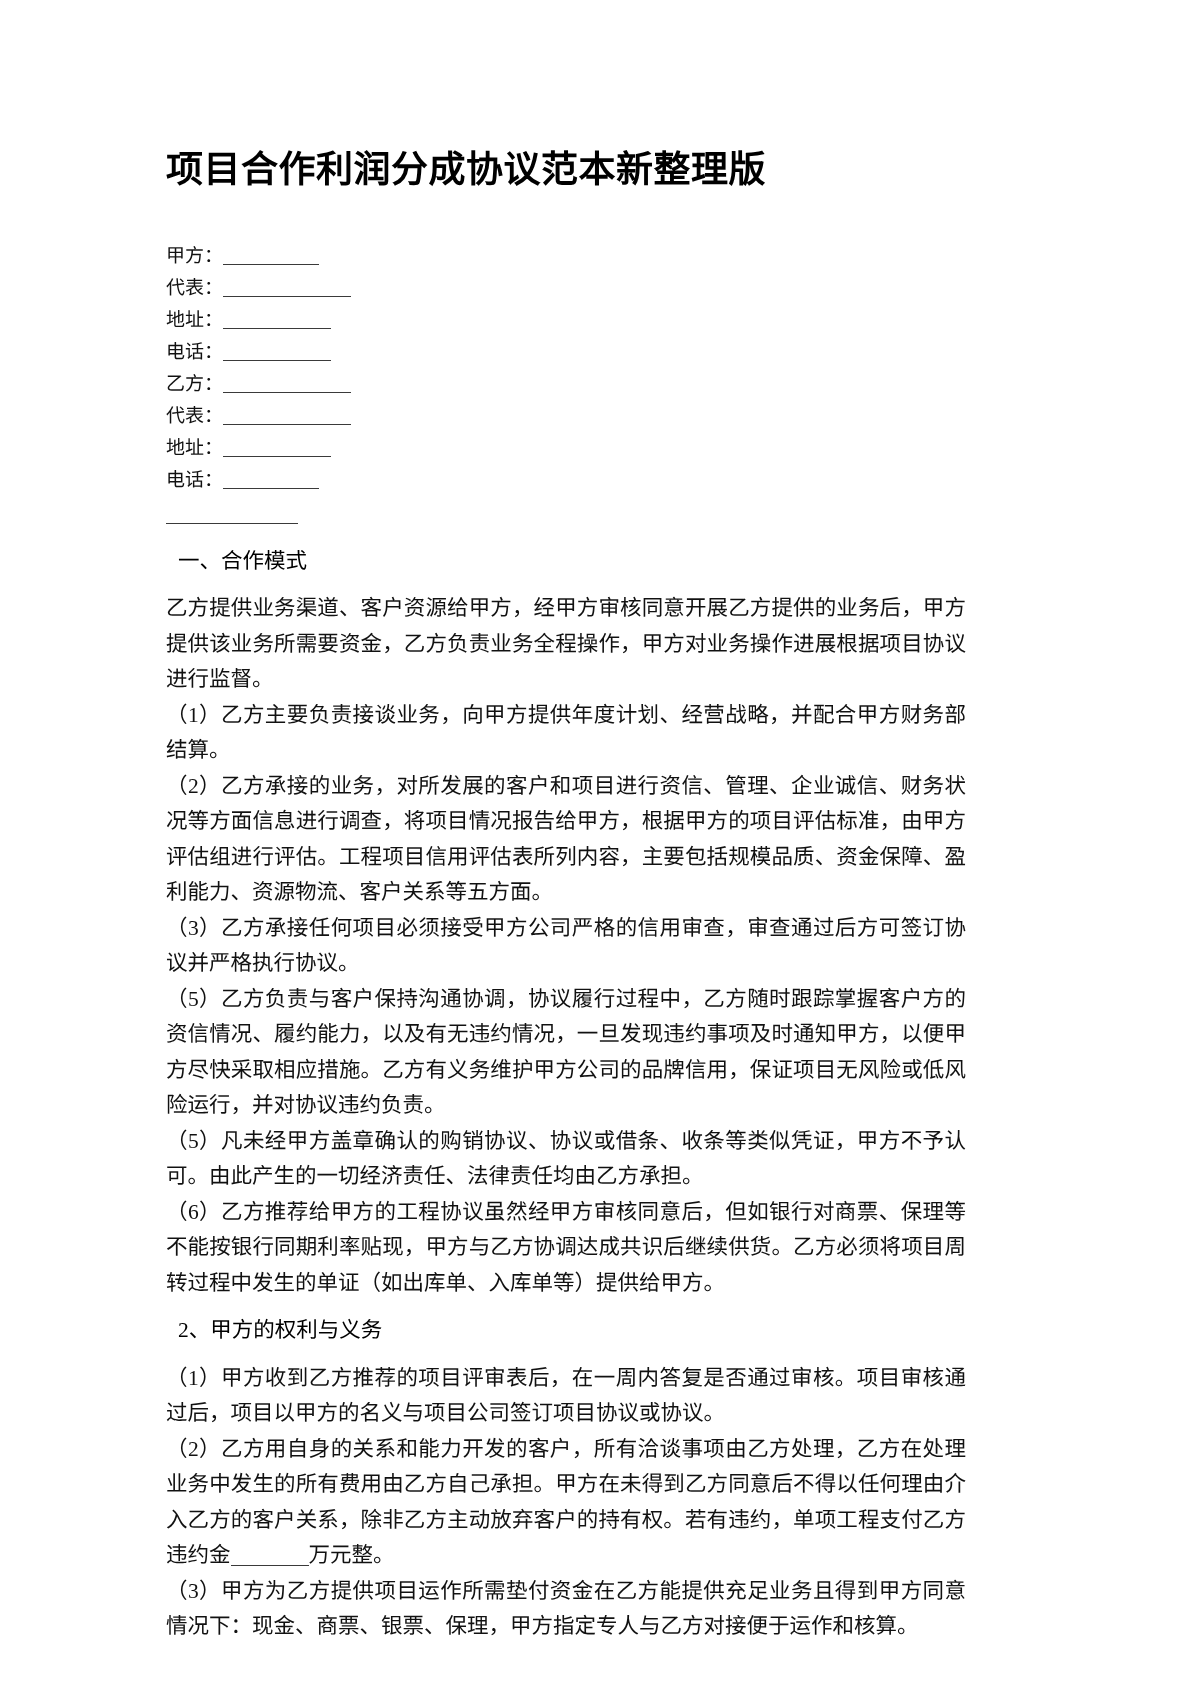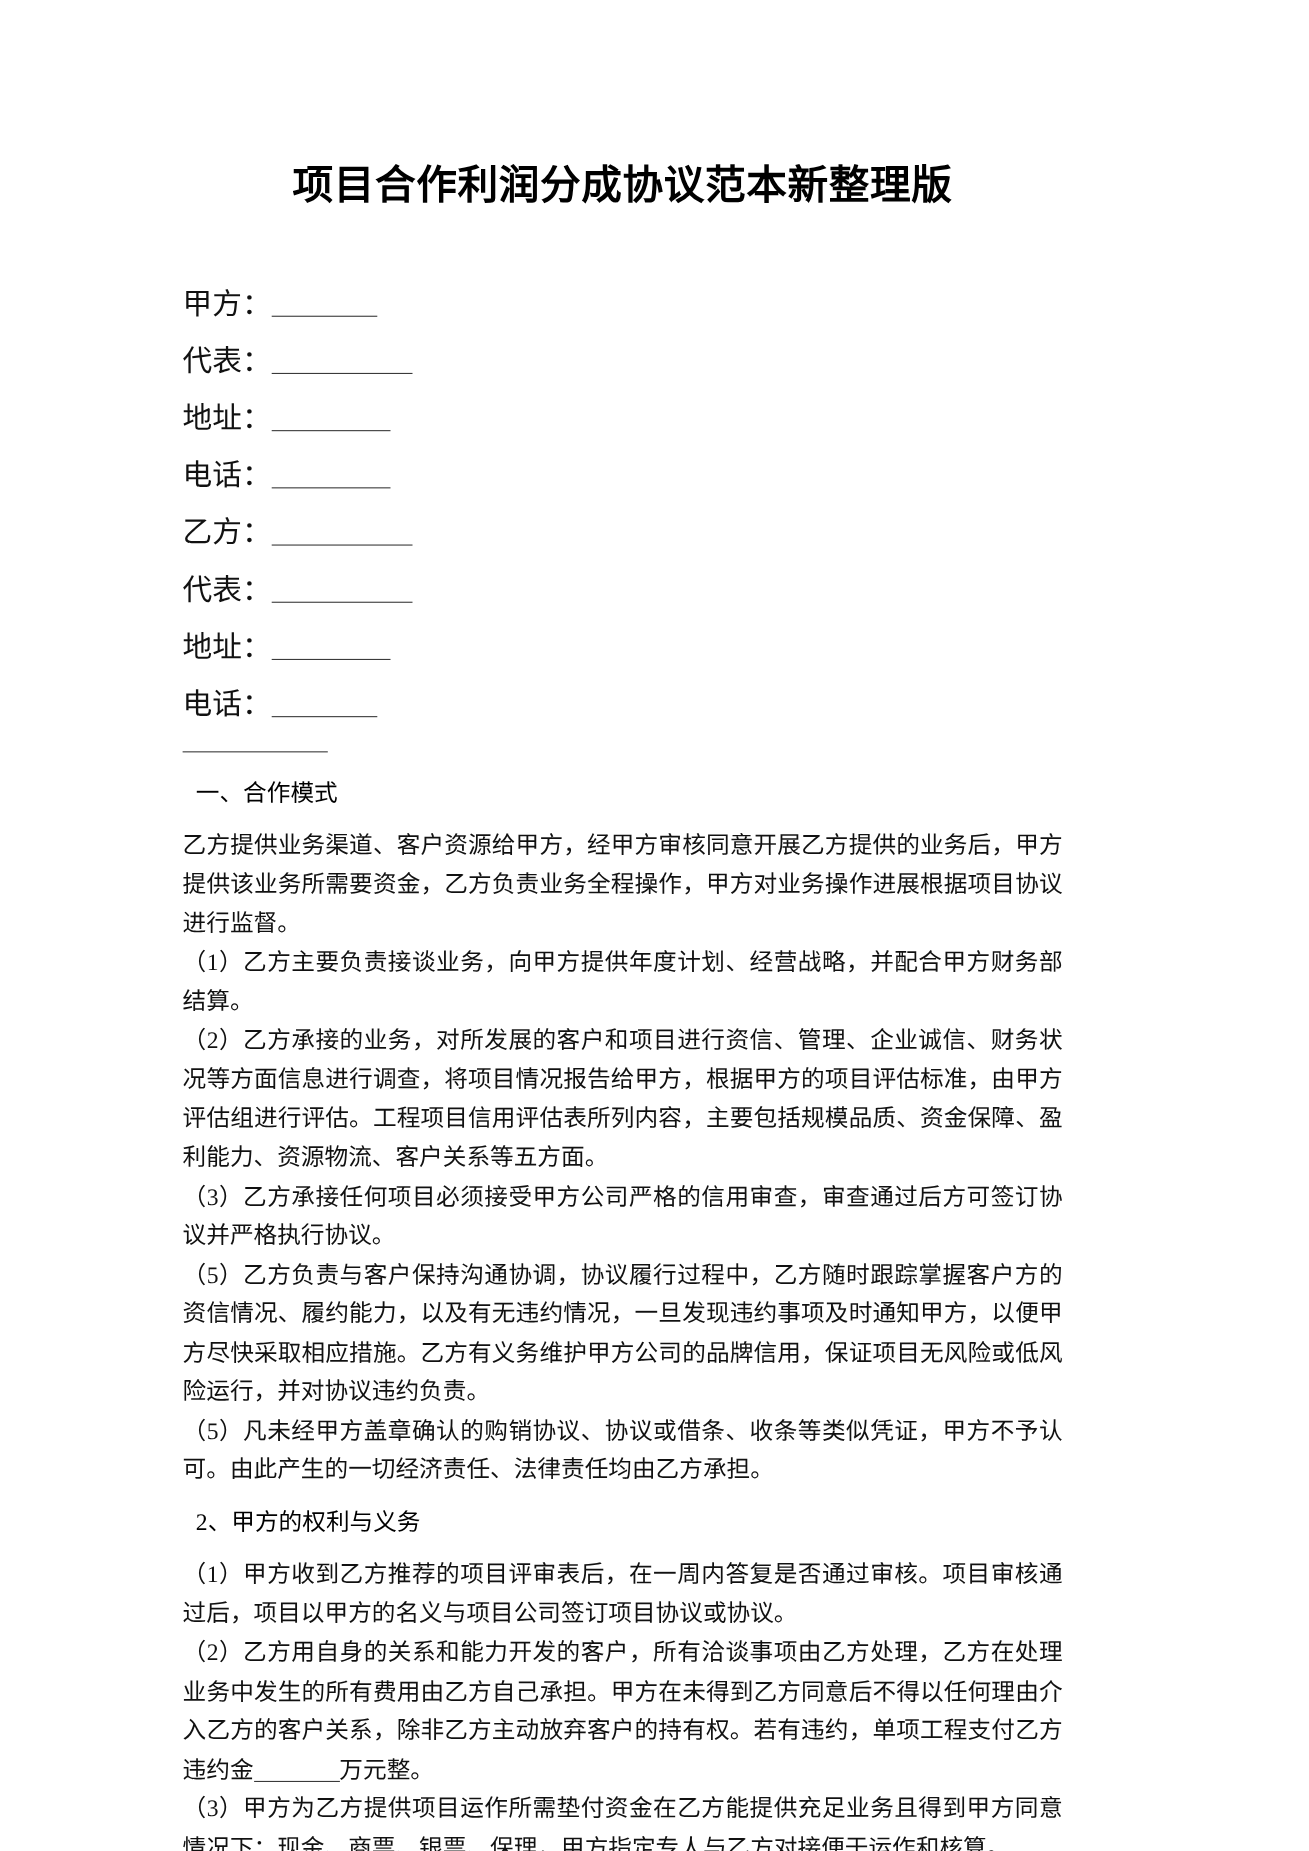--- a/index.html
+++ b/index.html
@@ -31,40 +31,39 @@
     top: 0;
     width: 800px;
   }
 
   
   .doc-title {
     font-family: "Liberation Serif", "DejaVu Serif", serif;
     font-weight: bold;
     font-size: 37px;
     line-height: 1.2;
-    text-align: center;
+    text-align: left;
     letter-spacing: 0.5px;
     margin: 0;
     padding-top: 148px;
     padding-bottom: 0;
     white-space: nowrap;
     color: #000;
   }
 
   
   .title-gap { height: 48px; }
 
   
   .field-line {
-    font-size: 27px;
+    font-size: 19px;
     line-height: 32px;
     height: 32px;
     white-space: nowrap;
     color: #111;
-    margin-top: 20px;
   }
   .field-label {
     display: inline-block;
   }
   .blank {
     display: inline-block;
     border-bottom: 1px solid #3a3a3a;
     vertical-align: -3px;
     height: 15px;
   }
@@ -146,20 +145,21 @@
     <p class="heading-line">一、合作模式</p>
     <p class="para">乙方提供业务渠道、客户资源给甲方，经甲方审核同意开展乙方提供的业务后，甲方提供该业务所需要资金，乙方负责业务全程操作，甲方对业务操作进展根据项目协议进行监督。</p>
 
 
 
     <p class="para">（1）乙方主要负责接谈业务，向甲方提供年度计划、经营战略，并配合甲方财务部结算。</p>
     <p class="para">（2）乙方承接的业务，对所发展的客户和项目进行资信、管理、企业诚信、财务状况等方面信息进行调查，将项目情况报告给甲方，根据甲方的项目评估标准，由甲方评估组进行评估。工程项目信用评估表所列内容，主要包括规模品质、资金保障、盈利能力、资源物流、客户关系等五方面。</p>
     <p class="para">（3）乙方承接任何项目必须接受甲方公司严格的信用审查，审查通过后方可签订协议并严格执行协议。</p>
     <p class="para">（5）乙方负责与客户保持沟通协调，协议履行过程中，乙方随时跟踪掌握客户方的资信情况、履约能力，以及有无违约情况，一旦发现违约事项及时通知甲方，以便甲方尽快采取相应措施。乙方有义务维护甲方公司的品牌信用，保证项目无风险或低风险运行，并对协议违约负责。</p>
     <p class="para">（5）凡未经甲方盖章确认的购销协议、协议或借条、收条等类似凭证，甲方不予认可。由此产生的一切经济责任、法律责任均由乙方承担。</p>
+    <p class="para">（6）乙方推荐给甲方的工程协议虽然经甲方审核同意后，但如银行对商票、保理等不能按银行同期利率贴现，甲方与乙方协调达成共识后继续供货。乙方必须将项目周转过程中发生的单证（如出库单、入库单等）提供给甲方。</p>
 
     <p class="heading-line">2、甲方的权利与义务</p>
 
     <p class="para">（1）甲方收到乙方推荐的项目评审表后，在一周内答复是否通过审核。项目审核通过后，项目以甲方的名义与项目公司签订项目协议或协议。</p>
 
     <p class="para"><span>（2）乙方用自身的关系和能力开发的客户，所有洽谈事项由乙方处理，乙方在处理业务中发生的所有费用由乙方自己承担。甲方在未得到乙方同意后不得以任何理由介入乙方的客户关系，除非乙方主动放弃客户的持有权。若有违约，单项工程支付乙方违约金</span><span class="blank blank-short"></span><span>万元整。</span></p>
 
     <p class="para">（3）甲方为乙方提供项目运作所需垫付资金在乙方能提供充足业务且得到甲方同意情况下：现金、商票、银票、保理，甲方指定专人与乙方对接便于运作和核算。</p>
 
   </div>

